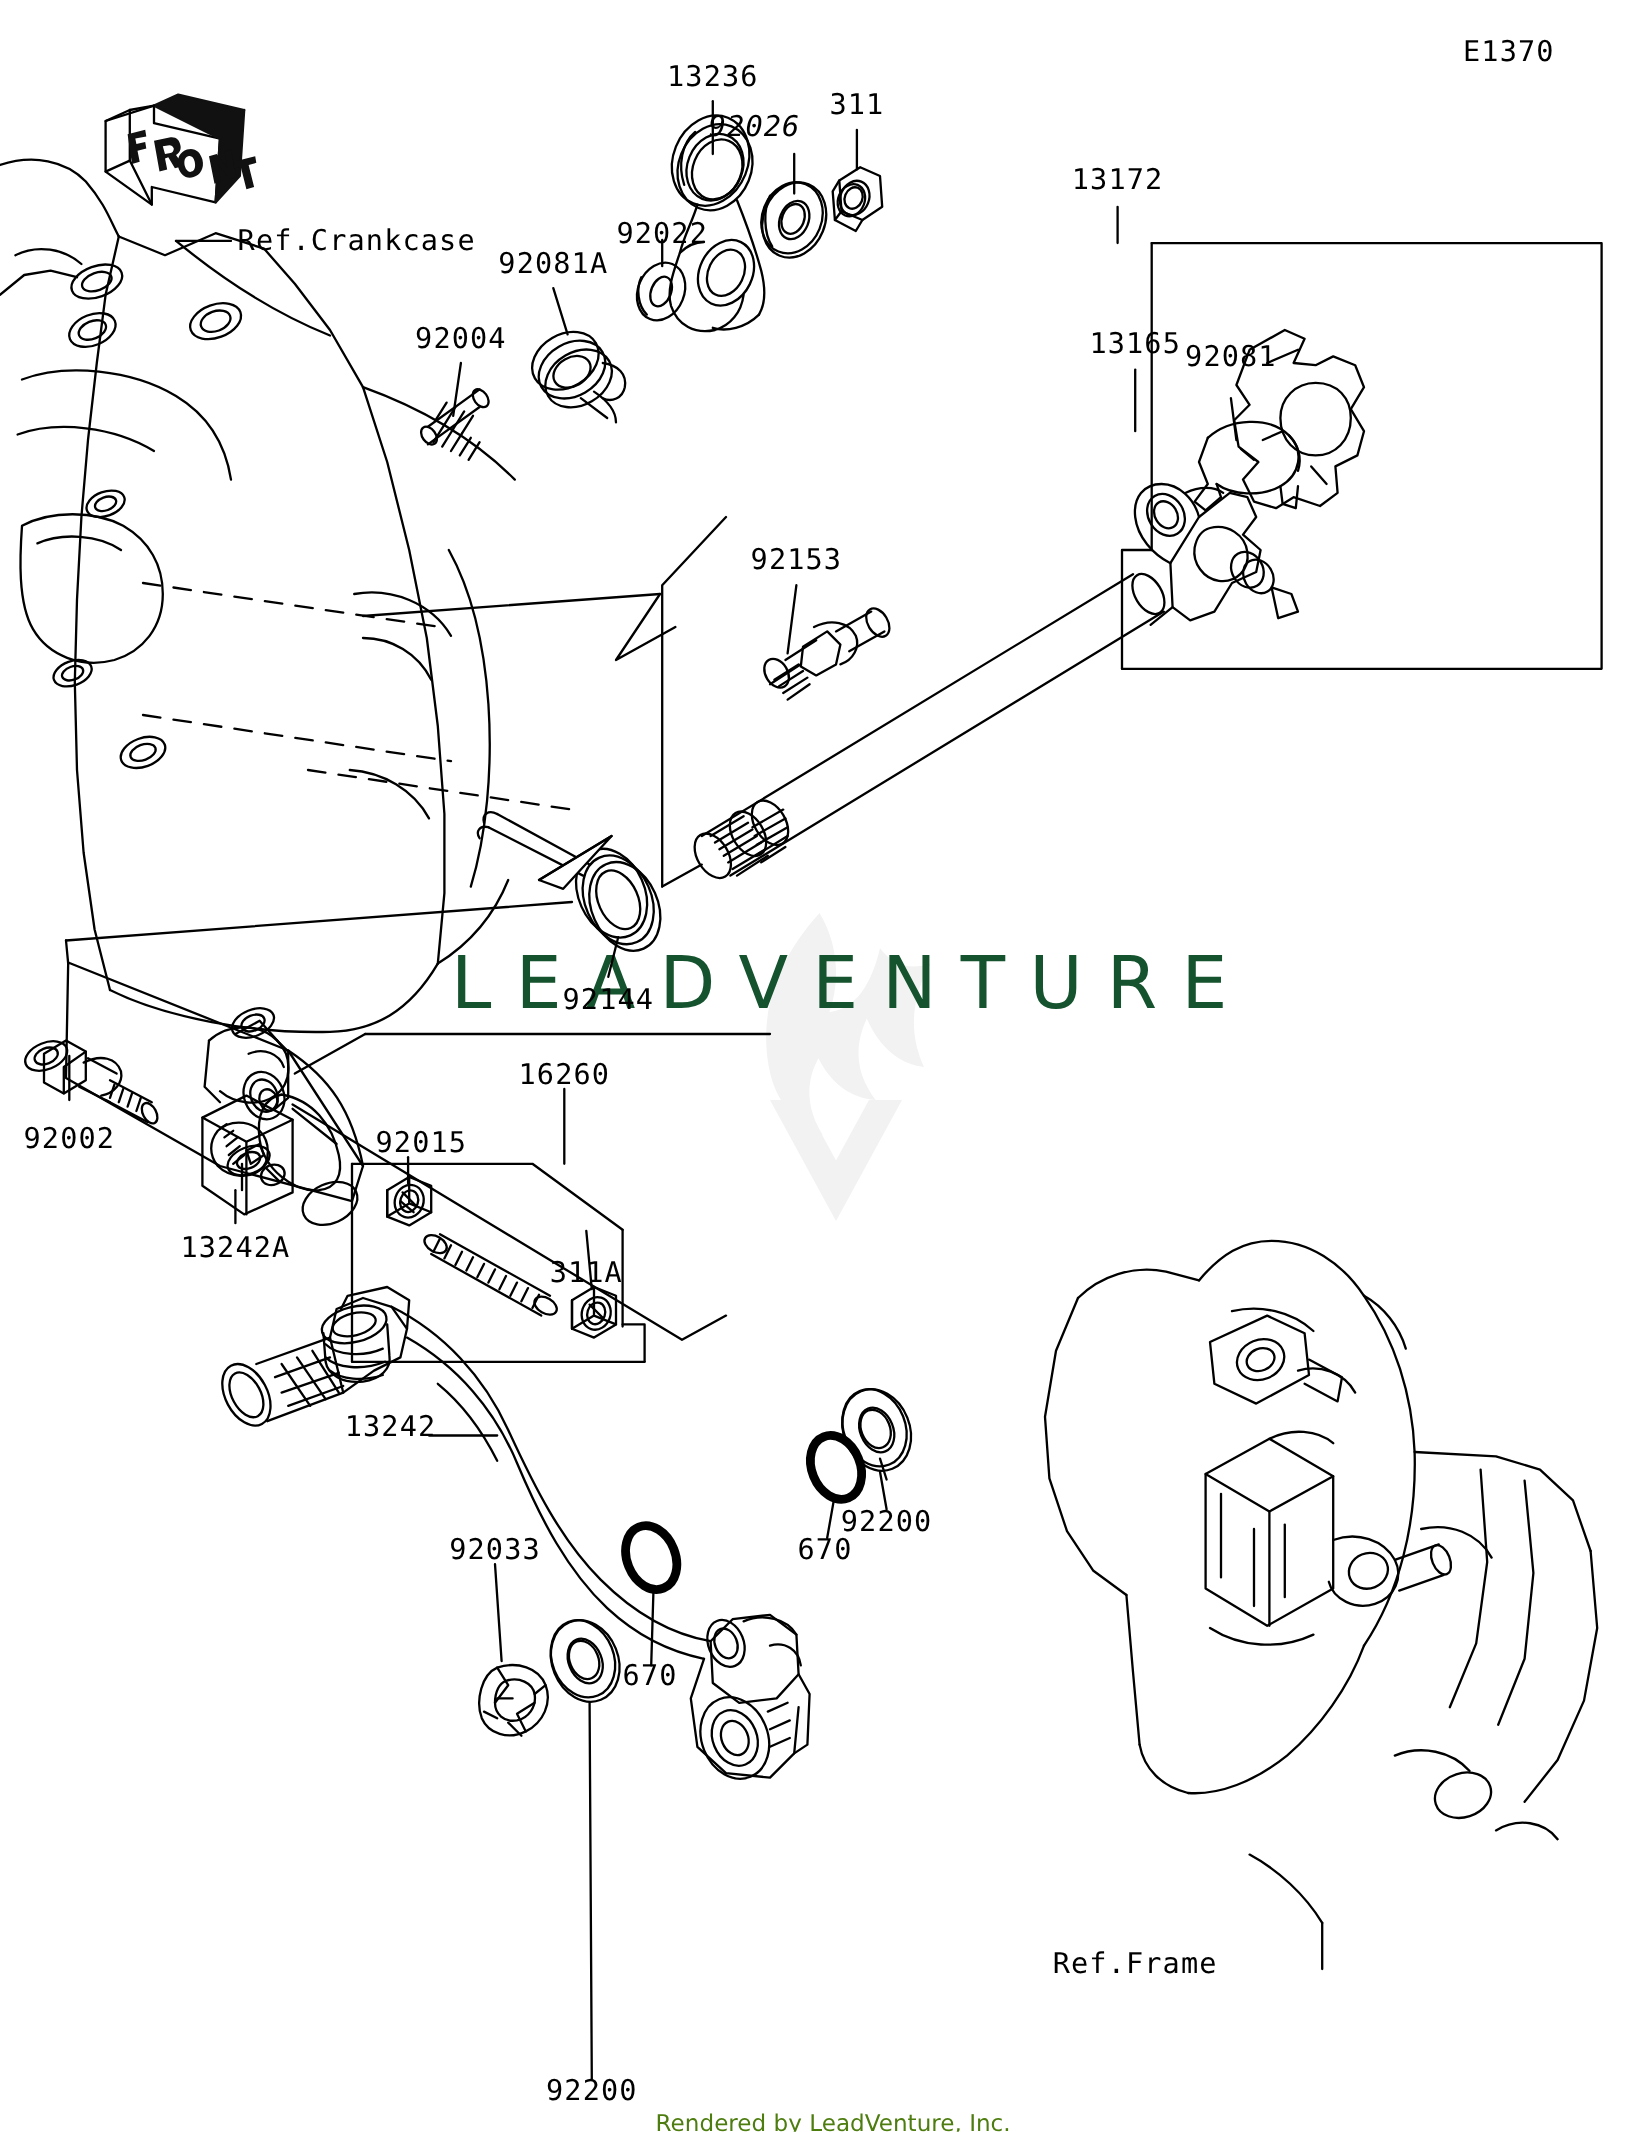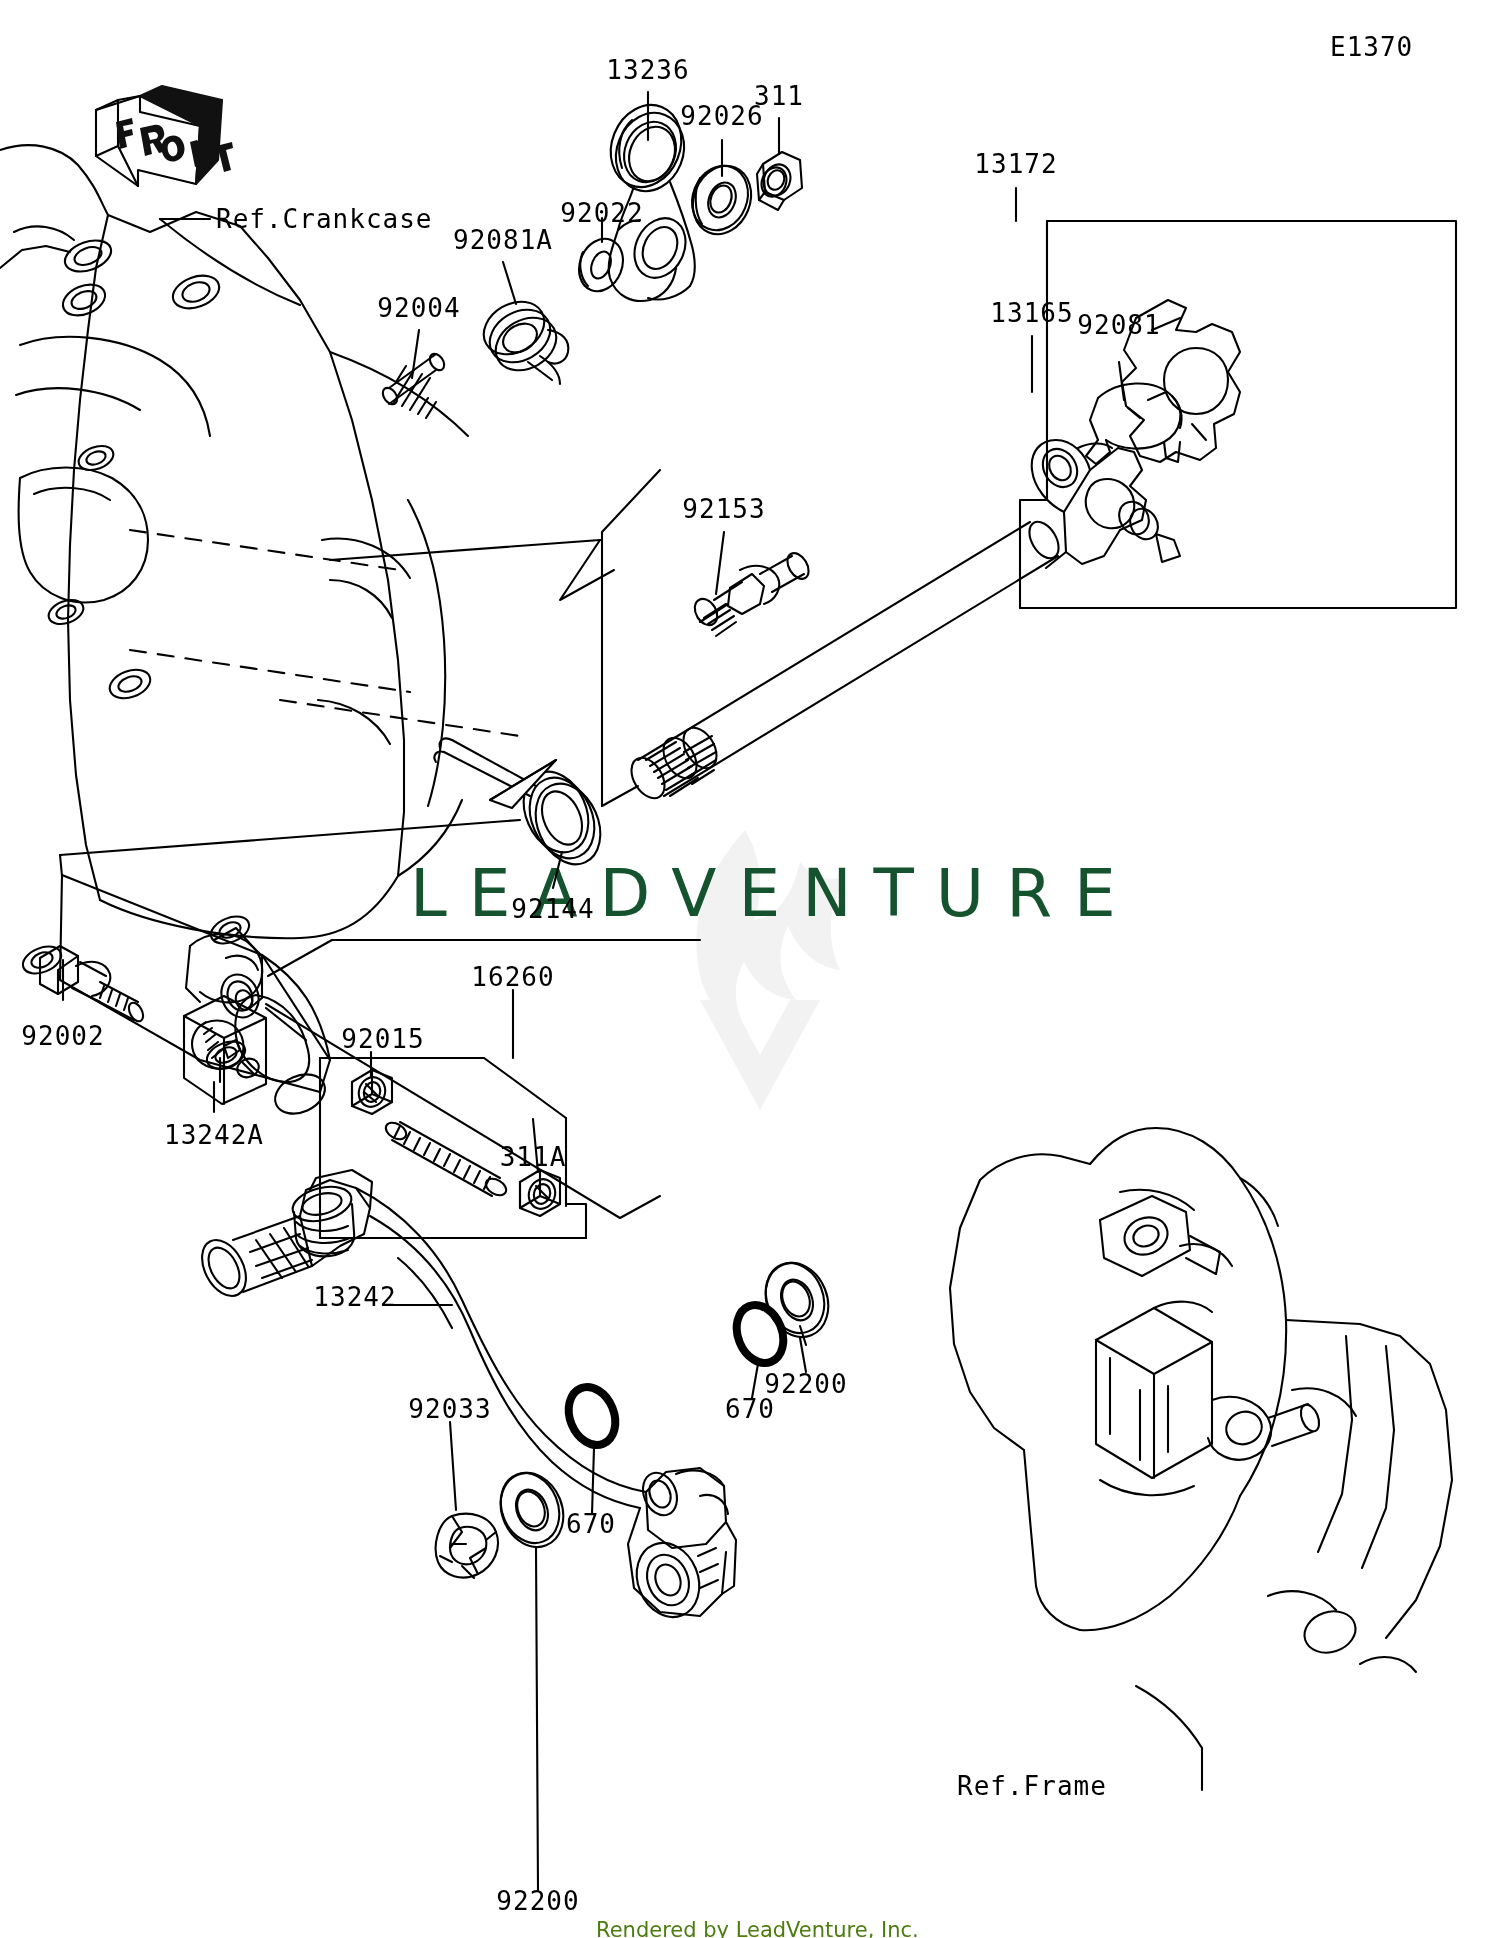--- a/index.html
+++ b/index.html
@@ -460,21 +460,21 @@
     </g>
 
   </svg>
 
   <div class="lbl" style="left:1330px;top:34px;">E1370</div>
 
   <div class="lbl" style="left:216px;top:206px;">Ref.Crankcase</div>
   <div class="lbl" style="left:957px;top:1773px;">Ref.Frame</div>
 
   <div class="lbl c" style="left:648px;top:57px;">13236</div>
-  <div class="lbl c" style="left:722px;top:103px;">92026</div>
+  <div class="lbl c" style="left:686px;top:103px;font-style:italic;">92026</div>
   <div class="lbl c" style="left:779px;top:83px;">311</div>
   <div class="lbl c" style="left:602px;top:182px;margin-top:18px;">92022</div>
   <div class="lbl c" style="left:1016px;top:151px;">13172</div>
   <div class="lbl c" style="left:503px;top:227px;">92081A</div>
   <div class="lbl c" style="left:1032px;top:300px;">13165</div>
   <div class="lbl c" style="left:1119px;top:312px;">92081</div>
   <div class="lbl c" style="left:419px;top:295px;">92004</div>
   <div class="lbl c" style="left:724px;top:496px;text-align:right;">92153</div>
   <div class="lbl c" style="left:553px;top:896px;">92144</div>
   <div class="lbl c" style="left:63px;top:1023px;">92002</div>

